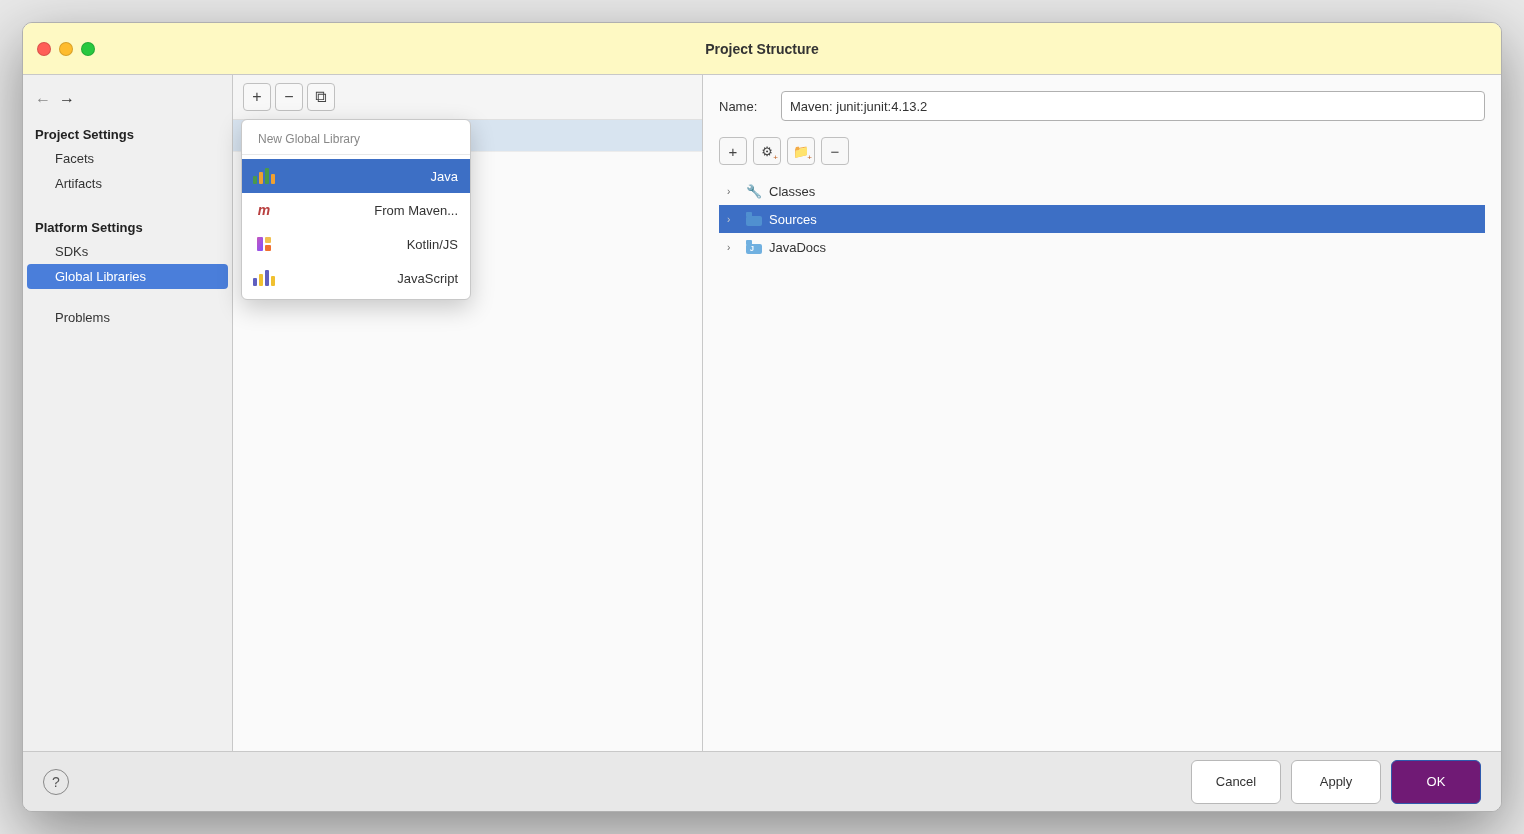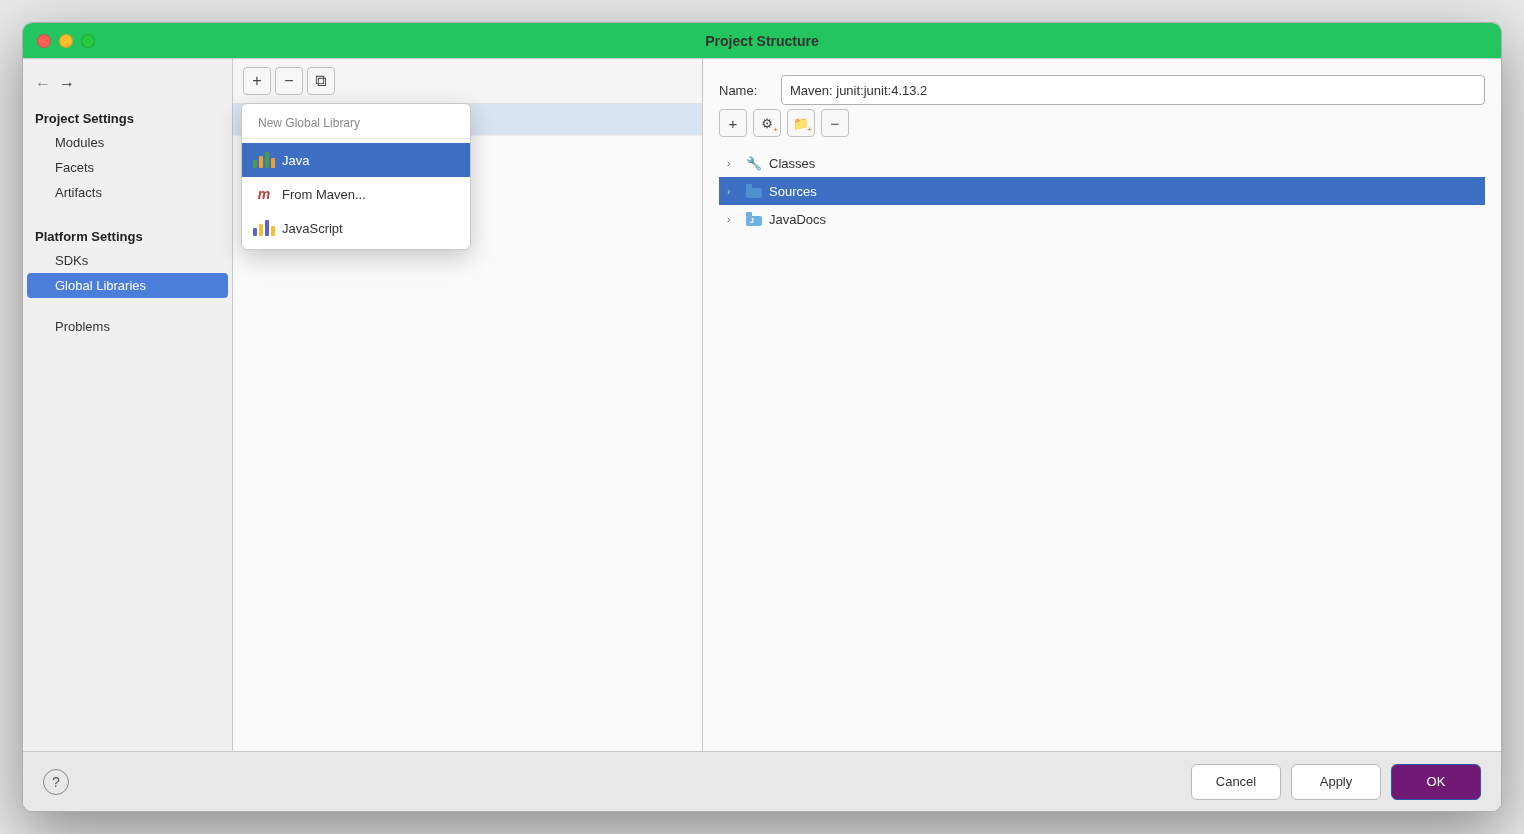--- a/index.html
+++ b/index.html
@@ -19,22 +19,22 @@
       height: 790px;
       background: #f0f0f0;
       border-radius: 10px;
       box-shadow: 0 20px 60px rgba(0,0,0,0.4);
       display: flex;
       flex-direction: column;
       overflow: hidden;
       border: 1px solid #b0b0b0;
     }
     .title-bar {
-      height: 36px;
-      background: #22c55e;
+      height: 52px;
+      background: #fef9c3;
       border-bottom: 1px solid #c8c8c8;
       display: flex;
       align-items: center;
       justify-content: center;
       position: relative;
       flex-shrink: 0;
     }
     .traffic-lights {
       position: absolute;
       left: 14px;
@@ -171,20 +171,21 @@
       margin-bottom: 4px;
     }
     .dropdown-item {
       display: flex;
       align-items: center;
       padding: 7px 12px;
       cursor: pointer;
       font-size: 13px;
       color: #333;
       gap: 8px;
+      justify-content: space-between;
     }
     .dropdown-item.highlighted {
       background: #3d6fc5;
       color: white;
     }
     .dropdown-icon {
       width: 20px;
       height: 20px;
       display: flex;
       align-items: center;
@@ -197,21 +198,21 @@
       flex: 1;
       background: #fafafa;
       display: flex;
       flex-direction: column;
       padding: 16px;
     }
     .name-row {
       display: flex;
       align-items: center;
       gap: 12px;
-      margin-bottom: 4px;
+      margin-bottom: 16px;
     }
     .name-label {
       font-size: 13px;
       color: #333;
       font-weight: 500;
       min-width: 50px;
     }
     .name-input {
       flex: 1;
       height: 30px;
@@ -295,21 +296,21 @@
       justify-content: center;
       font-size: 14px;
       color: #555;
       font-weight: 500;
     }
     .bottom-actions {
       display: flex;
       gap: 10px;
     }
     .btn {
-      height: 36px;
+      height: 44px;
       min-width: 90px;
       border-radius: 6px;
       cursor: pointer;
       font-size: 13px;
       font-weight: 500;
       border: 1px solid #b8b8b8;
       background: white;
       color: #333;
       padding: 0 18px;
     }
@@ -364,21 +365,20 @@
   </div>
 
   <div class="main-content">
 
     <div class="sidebar">
       <div class="nav-back-forward">
         <button class="nav-arrow">←</button>
         <button class="nav-arrow active">→</button>
       </div>
       <div class="sidebar-section-header">Project Settings</div>
-      <div class="sidebar-item">Modules</div>
       <div class="sidebar-item">Facets</div>
       <div class="sidebar-item">Artifacts</div>
       <div class="sidebar-divider"></div>
       <div class="sidebar-section-header">Platform Settings</div>
       <div class="sidebar-item">SDKs</div>
       <div class="sidebar-item active">Global Libraries</div>
       <div class="sidebar-divider"></div>
       <div class="sidebar-item">Problems</div>
     </div>
 
@@ -415,20 +415,36 @@
           <span>Java</span>
         </div>
         <div class="dropdown-item">
           <div class="dropdown-icon">
             <span class="maven-icon">m</span>
           </div>
           <span>From Maven...</span>
         </div>
         <div class="dropdown-item">
           <div class="dropdown-icon">
+            <svg width="16" height="16" viewBox="0 0 16 16">
+              <defs>
+                <linearGradient id="kg1" x1="0" y1="0" x2="1" y2="1">
+                  <stop offset="0%" stop-color="#c757bc"></stop>
+                  <stop offset="100%" stop-color="#7f52ff"></stop>
+                </linearGradient>
+              </defs>
+              <rect x="1" y="1" width="6" height="14" fill="url(#kg1)" rx="1"></rect>
+              <rect x="9" y="1" width="6" height="6" fill="#f0c050" rx="1"></rect>
+              <rect x="9" y="9" width="6" height="6" fill="#f07030" rx="1"></rect>
+            </svg>
+          </div>
+          <span>Kotlin/JS</span>
+        </div>
+        <div class="dropdown-item">
+          <div class="dropdown-icon">
             <div class="js-bars">
               <span style="height:8px; background:#6060c0;"></span>
               <span style="height:12px; background:#f0c030;"></span>
               <span style="height:16px; background:#6060c0;"></span>
               <span style="height:10px; background:#f0c030;"></span>
             </div>
           </div>
           <span>JavaScript</span>
         </div>
       </div>

